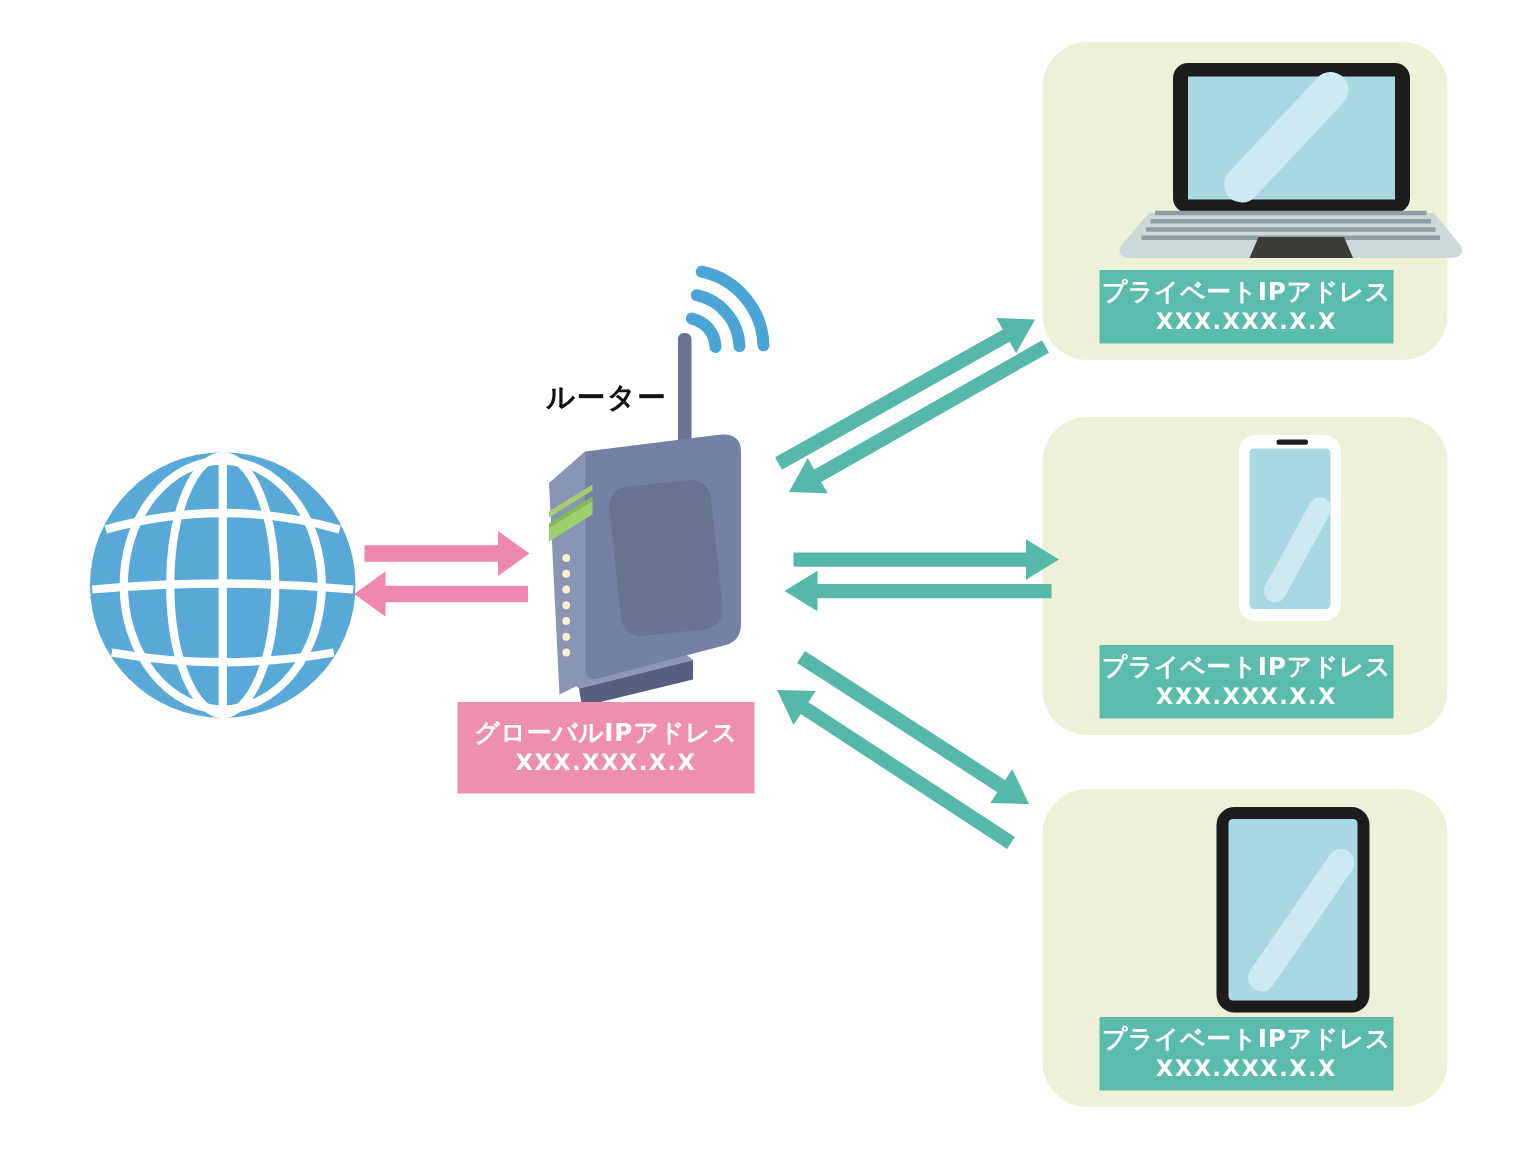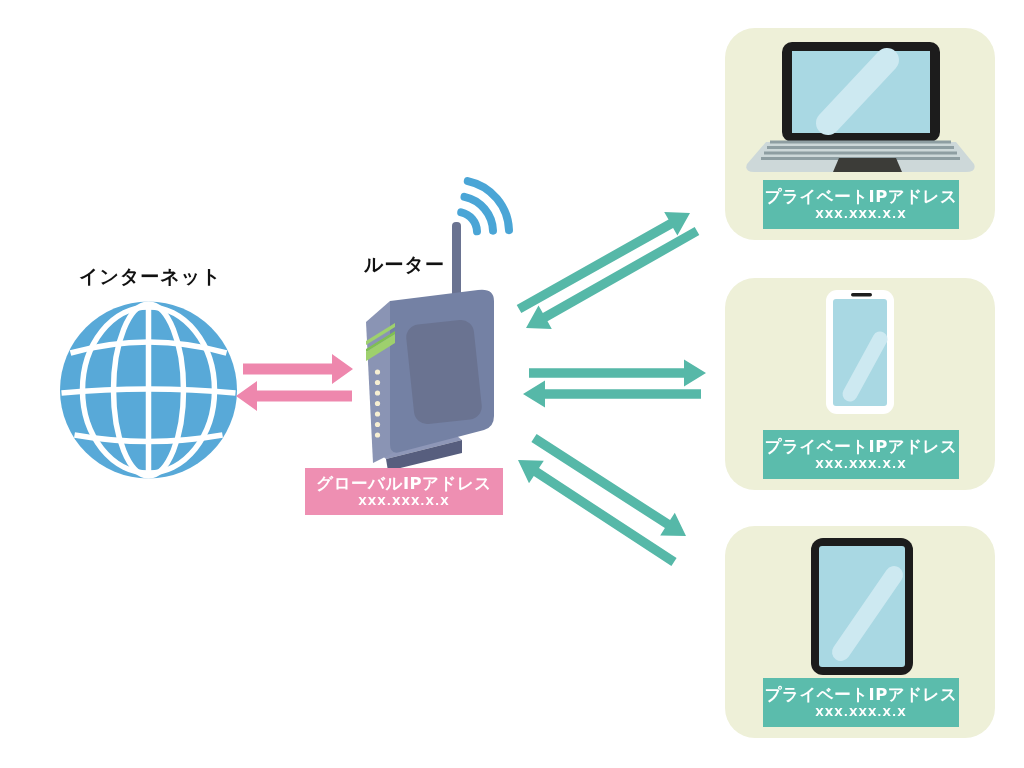--- a/index.html
+++ b/index.html
@@ -9,35 +9,35 @@
     font-family:"DejaVu Sans","Liberation Sans",sans-serif;
   }
   .layer{position:absolute;left:0;top:0;pointer-events:none;}
   .node-label{
     position:absolute;font-weight:bold;font-size:19px;color:var(--node-text,#111);
     letter-spacing:1px;white-space:nowrap;
   }
   .internet{left:79px;top:264px;}
   .router-lab{left:364px;top:252px;}
   .device-card{
-    position:absolute;left:725px;width:270px;height:212px;
+    position:absolute;left:695px;width:270px;height:212px;
     background:var(--device-card-bg,#eef0d8);border-radius:30px;
   }
   .card-1{top:28px;}
   .card-2{top:278px;}
   .card-3{top:526px;}
   .ip-box{
     position:absolute;text-align:center;color:var(--label-text,#fff);
     font-weight:bold;display:flex;flex-direction:column;justify-content:center;
     line-height:1.25;
   }
   .ip-title{font-size:16.5px;letter-spacing:0.5px;white-space:nowrap;}
-  .ip-value{font-size:11px;letter-spacing:1px;white-space:nowrap;}
+  .ip-value{font-size:15px;letter-spacing:1px;white-space:nowrap;}
   .pink-box{
-    left:305px;top:468px;width:198px;height:47px;
+    left:305px;top:468px;width:198px;height:61px;
     background:var(--global-ip-bg,#ee8fb2);
   }
   .teal-box{
     left:38px;top:152px;width:196px;height:49px;
     background:var(--private-ip-bg,#5bbcac);
   }
 </style>
 </head>
 <body>
 
@@ -141,21 +141,20 @@
         <polygon points="352.0,390.5 257.0,390.5 257.0,381.0 236.0,396.0 257.0,411.0 257.0,401.5 352.0,401.5" fill="#ee87ad"></polygon>
         <polygon points="521.3,313.1 673.1,227.9 677.4,235.5 690.0,213.0 664.2,212.0 668.5,219.6 516.7,304.9" fill="#56b8a8"></polygon>
         <polygon points="694.7,226.9 542.8,313.0 538.5,305.4 526.0,328.0 551.8,328.9 547.5,321.3 699.3,235.1" fill="#56b8a8"></polygon>
         <polygon points="529.0,377.8 684.0,377.8 684.0,386.5 706.0,373.0 684.0,359.5 684.0,368.3 529.0,368.3" fill="#56b8a8"></polygon>
         <polygon points="701.0,389.3 545.0,389.3 545.0,380.5 523.0,394.0 545.0,407.5 545.0,398.8 701.0,398.8" fill="#56b8a8"></polygon>
         <polygon points="531.4,442.0 664.9,528.1 660.2,535.4 686.0,536.0 674.8,512.7 670.1,520.1 536.6,434.0" fill="#56b8a8"></polygon>
         <polygon points="676.6,558.0 539.0,468.1 543.8,460.7 518.0,460.0 529.0,483.3 533.8,476.0 671.4,566.0" fill="#56b8a8"></polygon>
       </g>
   </svg>
 
-  <div class="node-label internet">インターネット</div>
   <div class="node-label router-lab">ルーター</div>
 
   <div class="ip-box pink-box">
     <div class="ip-title">グローバルIPアドレス</div>
     <div class="ip-value">XXX.XXX.X.X</div>
   </div>
 
 </div>
 
 </body></html>

